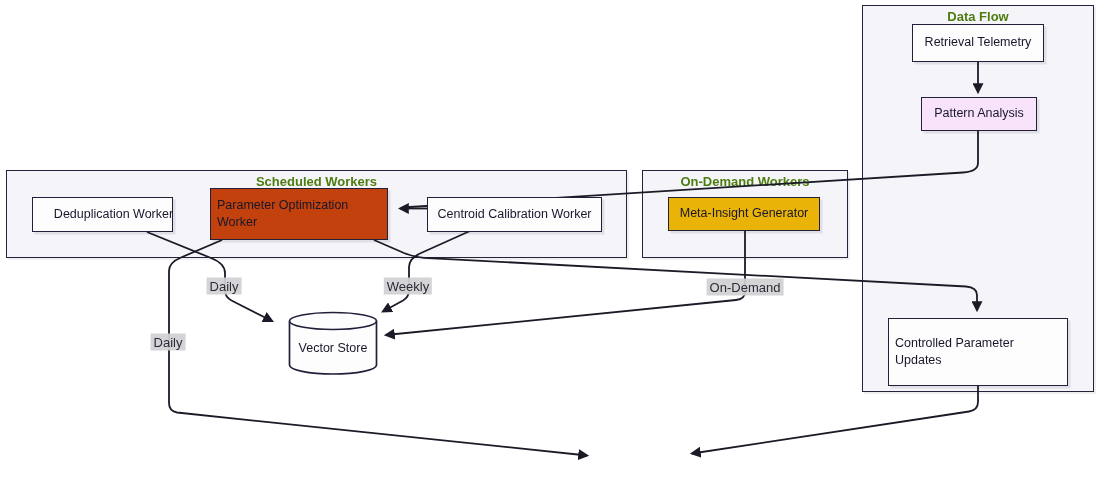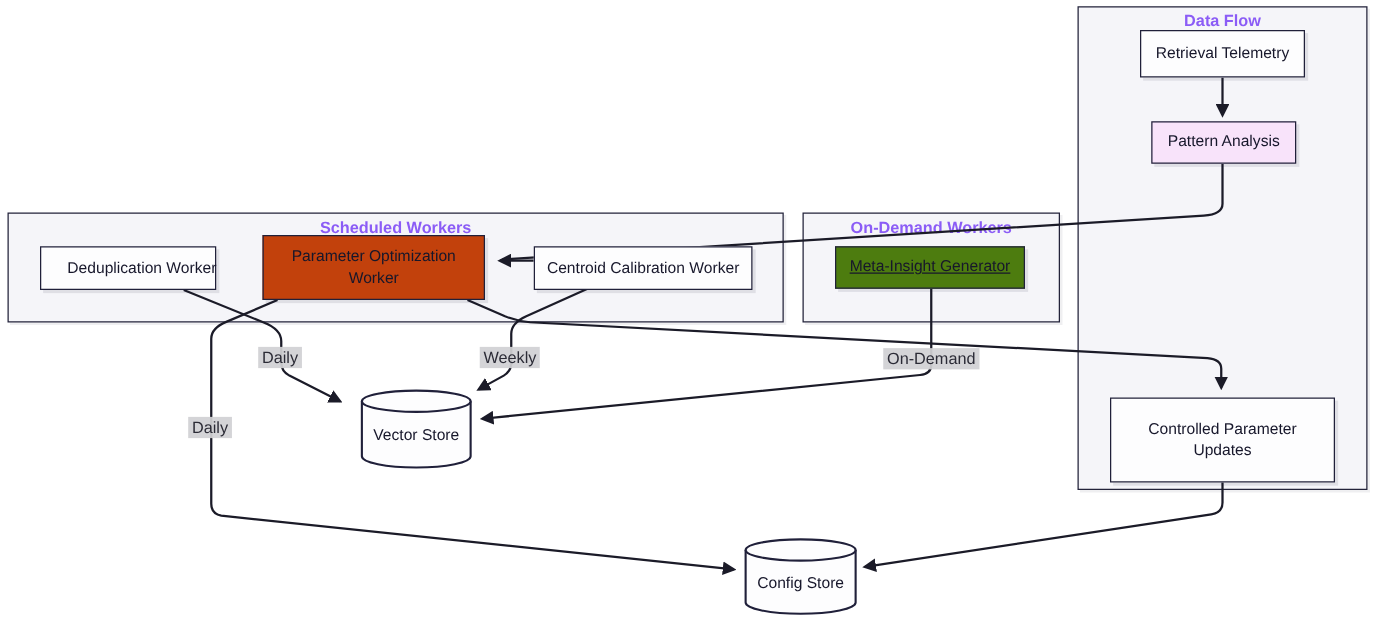--- a/index.html
+++ b/index.html
@@ -6,34 +6,34 @@
   .stage{
     position:relative;width:1100px;height:500px;background:#ffffff;overflow:hidden;
     font-family:"Liberation Sans", sans-serif;color:#17172b;
   }
   .subgraph{
     position:absolute;background:#f5f5f9;border:1.5px solid #23233a;box-sizing:border-box;
     box-shadow:2px 2px 0 rgba(30,30,60,.07);z-index:1;
   }
   .sg-title{
     position:absolute;top:3px;left:0;right:0;text-align:center;
-    font-size:13px;font-weight:700;color:#8b5cf6;white-space:nowrap;
+    font-size:13px;font-weight:700;color:#4d7c0f;white-space:nowrap;
   }
   .edges{position:absolute;left:0;top:0;z-index:2;}
   .edge{fill:none;stroke:#1b1b28;stroke-width:1.8px;}
   .node{
-    position:absolute;display:flex;align-items:center;justify-content:center;text-align:center;
+    position:absolute;display:flex;align-items:center;justify-content:center;
     background:#fdfdfe;border:1.7px solid #20203a;box-sizing:border-box;
     box-shadow:2.5px 2.5px 0 rgba(30,30,60,.10);
     font-size:12.5px;line-height:1.4;padding:2px 6px;z-index:3;white-space:nowrap;
   }
   .node.wrap{white-space:normal;}
   .node.blue{background:#c2410c;}
   .node.pink{background:#f8e3fa;}
-  .node.green{background:#4d7c0f;text-decoration:underline;}
+  .node.green{background:#eab308;}
   .cyl{position:absolute;z-index:3;}
   .cyl svg{display:block;}
   .cyl-label{
     position:absolute;left:0;right:0;top:calc(50% + 4px);transform:translateY(-50%);
     text-align:center;font-size:12.5px;color:#17172b;white-space:nowrap;
   }
   .elabel{
     position:absolute;transform:translate(-50%,-50%);z-index:4;
     background:rgba(209,209,212,.93);color:#2b2b36;font-size:13px;
     padding:0 3px;line-height:17px;white-space:nowrap;
@@ -111,27 +111,20 @@
   </div>
 
   <div class="cyl" style="left:288px;top:311px;width:90px;height:66px;">
     <svg width="90" height="66" viewBox="0 0 90 66">
       <path d="M1.5,10 L1.5,54 A43.5,9 0 0 0 88.5,54 L88.5,10" fill="#fdfdfe" stroke="#20203a" stroke-width="1.7"></path>
       <ellipse cx="45" cy="10" rx="43.5" ry="8.5" fill="#fdfdfe" stroke="#20203a" stroke-width="1.7"></ellipse>
     </svg>
     <div class="cyl-label">Vector Store</div>
   </div>
 
-  <div class="cyl" style="left:595px;top:430px;width:91px;height:64px;">
-    <svg width="91" height="64" viewBox="0 0 91 64">
-      <path d="M1.5,10 L1.5,52 A44,9 0 0 0 89.5,52 L89.5,10" fill="#fdfdfe" stroke="#20203a" stroke-width="1.7"></path>
-      <ellipse cx="45.5" cy="10" rx="44" ry="8.5" fill="#fdfdfe" stroke="#20203a" stroke-width="1.7"></ellipse>
-    </svg>
-    <div class="cyl-label">Config Store</div>
-  </div>
 
   <div class="elabel" style="left:224px;top:286px;">Daily</div>
 
   <div class="elabel" style="left:408px;top:286px;">Weekly</div>
 
   <div class="elabel" style="left:745px;top:287px;">On-Demand</div>
 
   <div class="elabel" style="left:168px;top:342px;">Daily</div>
 
 </div>

